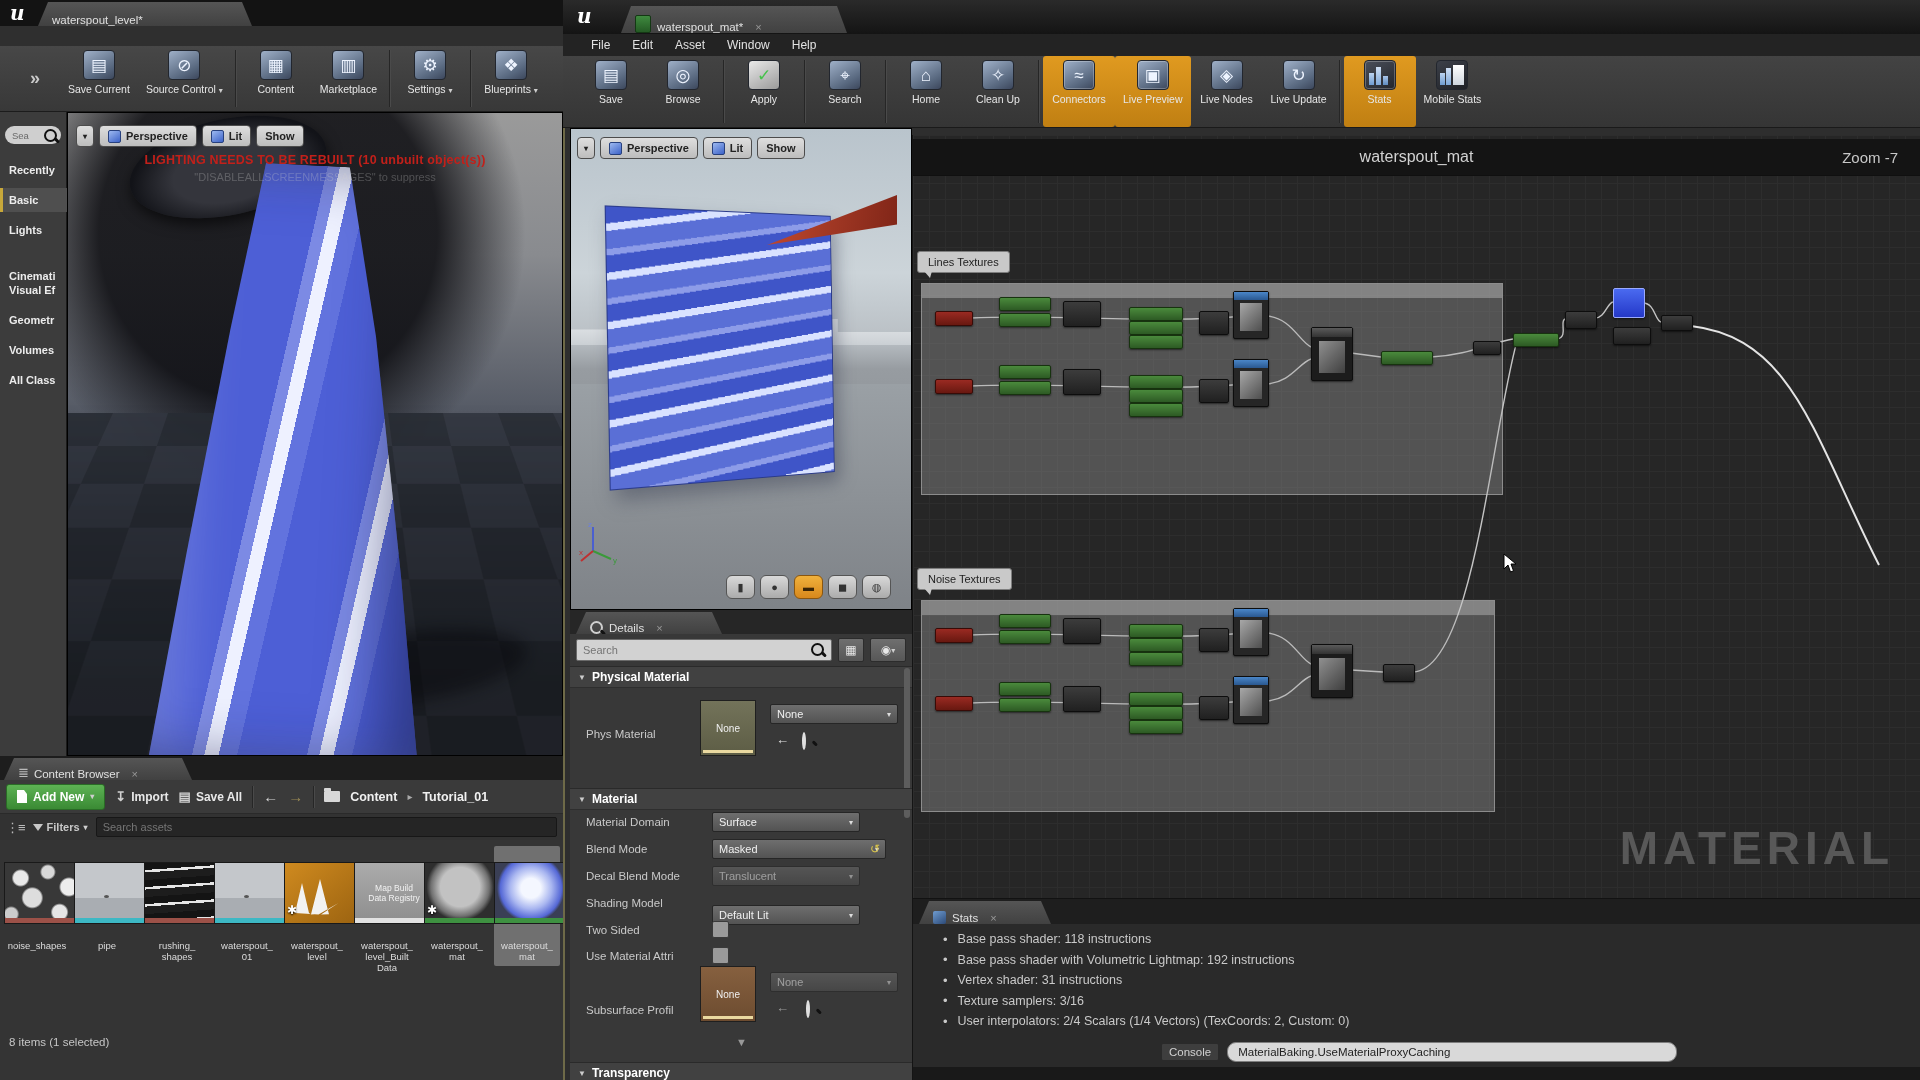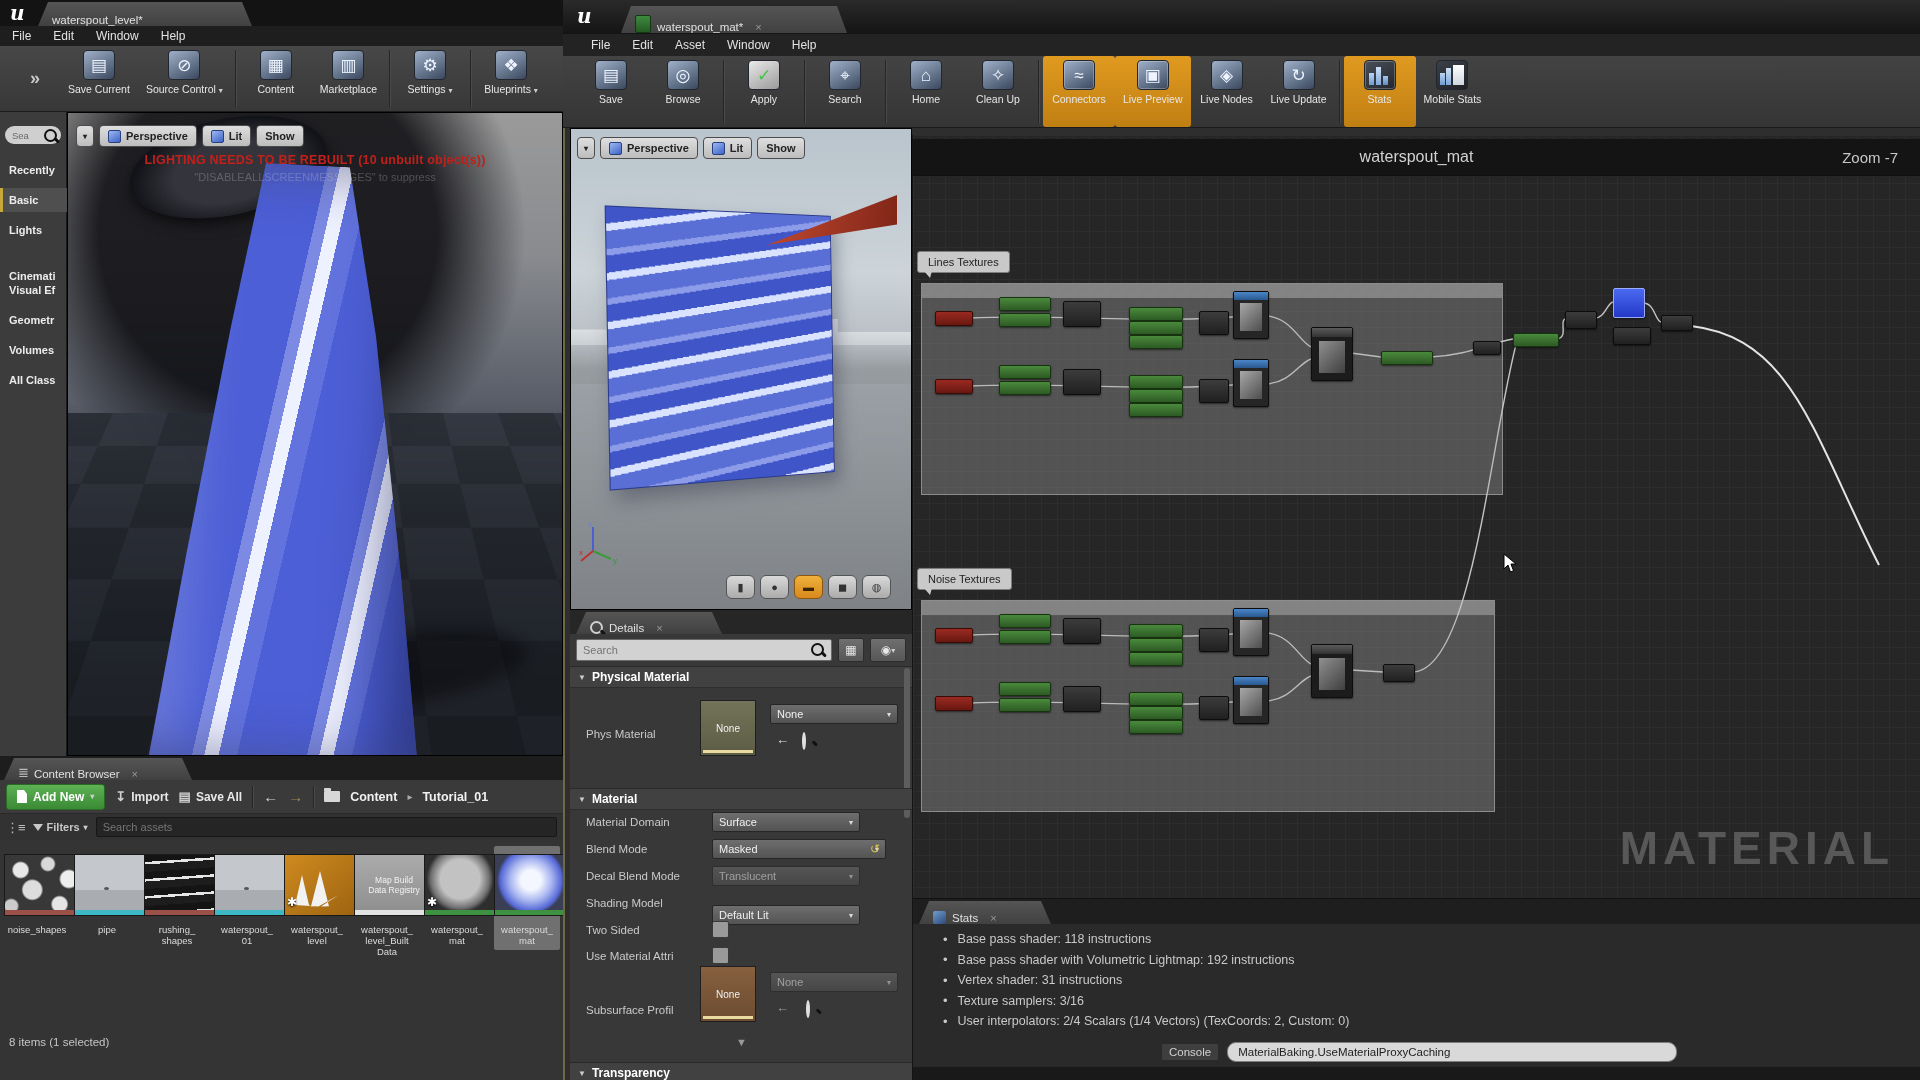--- a/index.html
+++ b/index.html
@@ -90,21 +90,21 @@
   .crumb{color:#f0f0f0;font-weight:bold;font-size:12.5px;white-space:nowrap;}
   .crumb-sep{color:#aaa;font-size:10px;}
   #cb-filterbar{position:absolute;left:0;top:58px;width:563px;height:26px;background:#323232;display:flex;align-items:center;gap:8px;padding:0 6px;box-sizing:border-box;}
   .list-ic{color:#bbb;font-size:13px;letter-spacing:-1px;}
   .filters{display:flex;align-items:center;gap:4px;color:#c8c8c8;font-size:11px;font-weight:bold;}
   .funnel{width:0;height:0;border-left:5px solid transparent;border-right:5px solid transparent;border-top:7px solid #c8c8c8;}
   .cb-search{flex:1;height:18px;background:#252525;border:1px solid #171717;border-radius:2px;color:#8a8a8a;font-size:11px;padding:0 6px;font-family:"Liberation Sans",sans-serif;}
   #cb-assets{position:absolute;left:0;top:84px;width:563px;height:190px;}
   .asset{position:absolute;top:6px;width:66px;text-align:center;}
   .asset.selected{background:#707070;border-radius:2px;padding-bottom:4px;}
-  .thumb{position:relative;width:80px;height:62px;margin:8px auto;border:1px solid #191919;box-sizing:border-box;overflow:hidden;}
+  .thumb{position:relative;width:80px;height:62px;margin:16px auto;border:1px solid #191919;box-sizing:border-box;overflow:hidden;}
   .thumb .tbar{position:absolute;left:0;bottom:0;width:100%;height:5px;}
   .dirty-star{position:absolute;left:2px;bottom:6px;color:#fff;font-size:12px;text-shadow:0 1px 2px #000;}
   .alabel{margin-top:4px;color:#dcdcdc;font-size:9.5px;line-height:11px;white-space:nowrap;}
   .thumb-noise{background:
      radial-gradient(circle at 20% 25%,#e8e8e8 0 7px,transparent 9px),
      radial-gradient(circle at 55% 15%,#d8d8d8 0 6px,transparent 8px),
      radial-gradient(circle at 82% 40%,#ededed 0 8px,transparent 10px),
      radial-gradient(circle at 35% 58%,#dddddd 0 9px,transparent 11px),
      radial-gradient(circle at 70% 82%,#e5e5e5 0 7px,transparent 9px),
      radial-gradient(circle at 8% 85%,#cccccc 0 6px,transparent 8px),#383838;}
@@ -209,23 +209,20 @@
 
   <div id="level-window" class="abs">
 
     <div id="le-tabbar" class="abs">
       <span class="ue-logo abs" style="left:10px;top:3px;">u</span>
       <div class="tab" style="left:38px;top:2px;height:24px;width:186px;">
         <span>waterspout_level*</span>
       </div>
     </div>
 
-    <div id="le-menubar" class="abs">
-        <span id="le-menus"><span class="menu-item">File</span><span class="menu-item">Edit</span><span class="menu-item">Window</span><span class="menu-item">Help</span></span>
-      </div>
 
     <div id="le-toolbar" class="abs">
         <span id="le-toolbar-items" style="display:flex;align-items:stretch;">
           <div class="tb-item">
          <div class="tb-icon floppy-icon">▤</div>
          <div class="tb-label">Save Current</div>
        </div>
           <div class="tb-item">
          <div class="tb-icon source-control-icon">⊘</div>
          <div class="tb-label">Source Control <span class="caret">▾</span></div>

